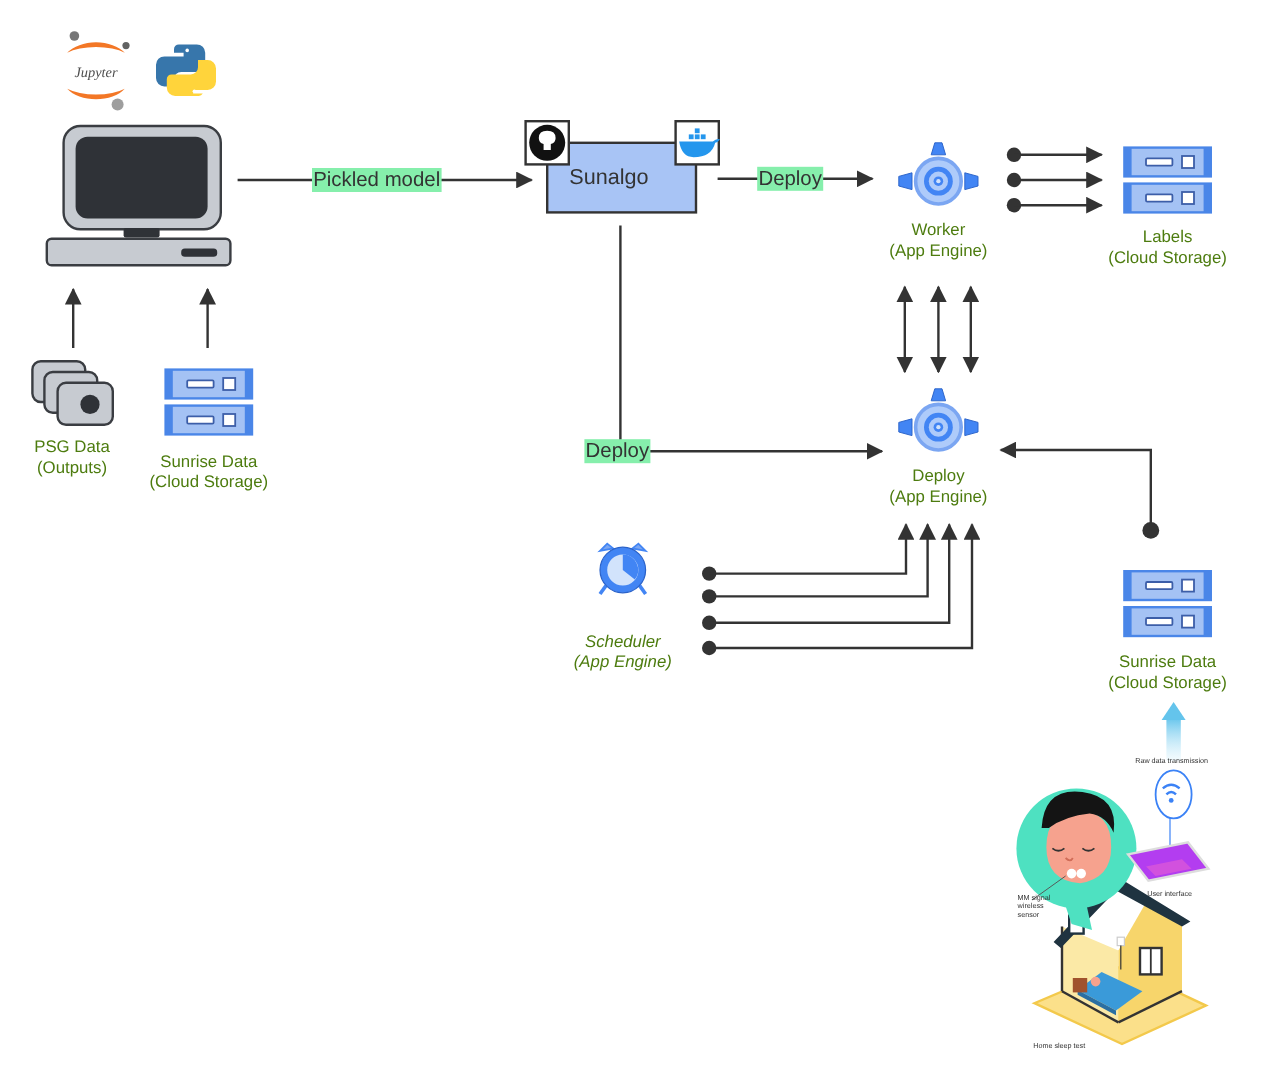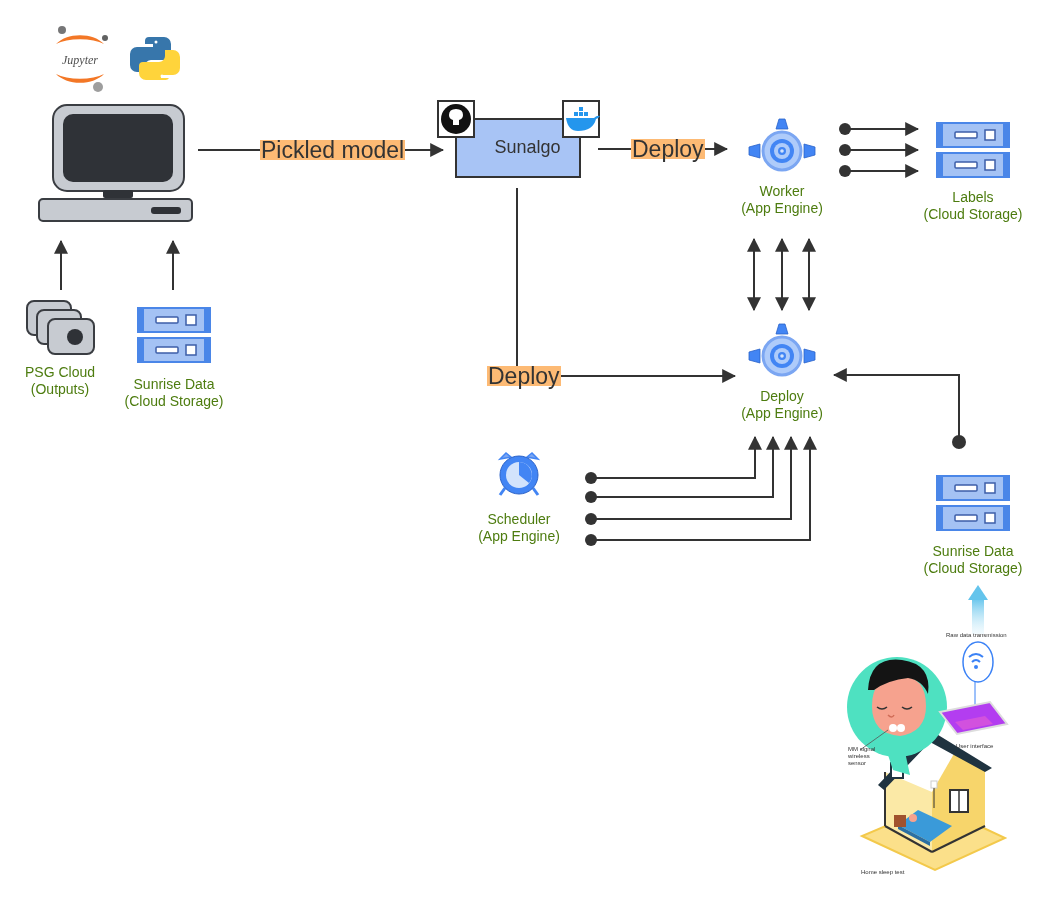--- a/index.html
+++ b/index.html
@@ -1,19 +1,19 @@
 <!DOCTYPE html>
 <html><head>
 <meta charset="utf-8">
 <style>
   html,body{margin:0;padding:0;background:#ffffff;}
   body{width:1051px;height:904px;position:relative;overflow:hidden;font-family:"Liberation Sans",sans-serif;color:#3a3a3a;}
   svg{position:absolute;left:0;top:0;}
   .lbl{position:absolute;font-size:14px;line-height:17px;text-align:center;color:#4d7c0f;white-space:nowrap;}
-  .edge-lbl{position:absolute;font-size:23px;line-height:20px;color:#333;background:#fdba74;white-space:nowrap;padding:0 1px;}
+  .edge-lbl{position:absolute;font-size:17px;line-height:20px;color:#333;background:#86efac;white-space:nowrap;padding:0 1px;}
   .node-title{position:absolute;font-size:18px;color:#333;text-align:center;}
   .tiny{position:absolute;font-size:6px;line-height:7px;color:#333;white-space:nowrap;}
 </style>
 </head>
 <body>
 
 <svg width="1051" height="904" viewBox="0 0 1051 904">
   <defs>
     <marker id="ah" viewBox="0 0 10 10" refX="9" refY="5" markerWidth="10" markerHeight="10" orient="auto-start-reverse" markerUnits="userSpaceOnUse">
       <path d="M0,0 L10,5 L0,10 z" fill="#333"></path>
@@ -202,43 +202,43 @@
 
     <path d="M940,712 L990,702 L1007,724 L957,734 z" fill="#b33df0" stroke="#ddd" stroke-width="2"></path>
     <path d="M955,722 L985,716 L993,724 L963,730 z" fill="#e05ad6" opacity="0.7"></path>
   </g>
 </svg>
 
 <span class="edge-lbl" style="left:260px;top:140px;">Pickled model</span>
 <span class="edge-lbl" style="left:631px;top:139px;">Deploy</span>
 <span class="edge-lbl" style="left:487px;top:366px;">Deploy</span>
 
-<div class="node-title" style="left:456px;top:137px;width:143px;text-align:center;">Sunalgo</div>
+<div class="node-title" style="left:436px;top:137px;width:143px;text-align:center;">Sunalgo</div>
 
 <div class="lbl" style="left:10px;top:364px;width:100px;">
-  <div>PSG Cloud</div>
+  <div>PSG Data</div>
   <div>(Outputs)</div>
 </div>
 <div class="lbl" style="left:114px;top:376px;width:120px;">
   <div>Sunrise Data</div>
   <div>(Cloud Storage)</div>
 </div>
 <div class="lbl" style="left:722px;top:183px;width:120px;">
   <div>Worker</div>
   <div>(App Engine)</div>
 </div>
 <div class="lbl" style="left:913px;top:189px;width:120px;">
   <div>Labels</div>
   <div>(Cloud Storage)</div>
 </div>
 <div class="lbl" style="left:722px;top:388px;width:120px;">
   <div>Deploy</div>
   <div>(App Engine)</div>
 </div>
-<div class="lbl" style="left:459px;top:511px;width:120px;">
+<div class="lbl" style="left:459px;top:526px;width:120px;font-style:italic;">
   <div>Scheduler</div>
   <div>(App Engine)</div>
 </div>
 <div class="lbl" style="left:913px;top:543px;width:120px;">
   <div>Sunrise Data</div>
   <div>(Cloud Storage)</div>
 </div>
 
 <span class="tiny" style="left:946px;top:632px;">Raw data transmission</span>
 <span class="tiny" style="left:956px;top:743px;">User interface</span>

